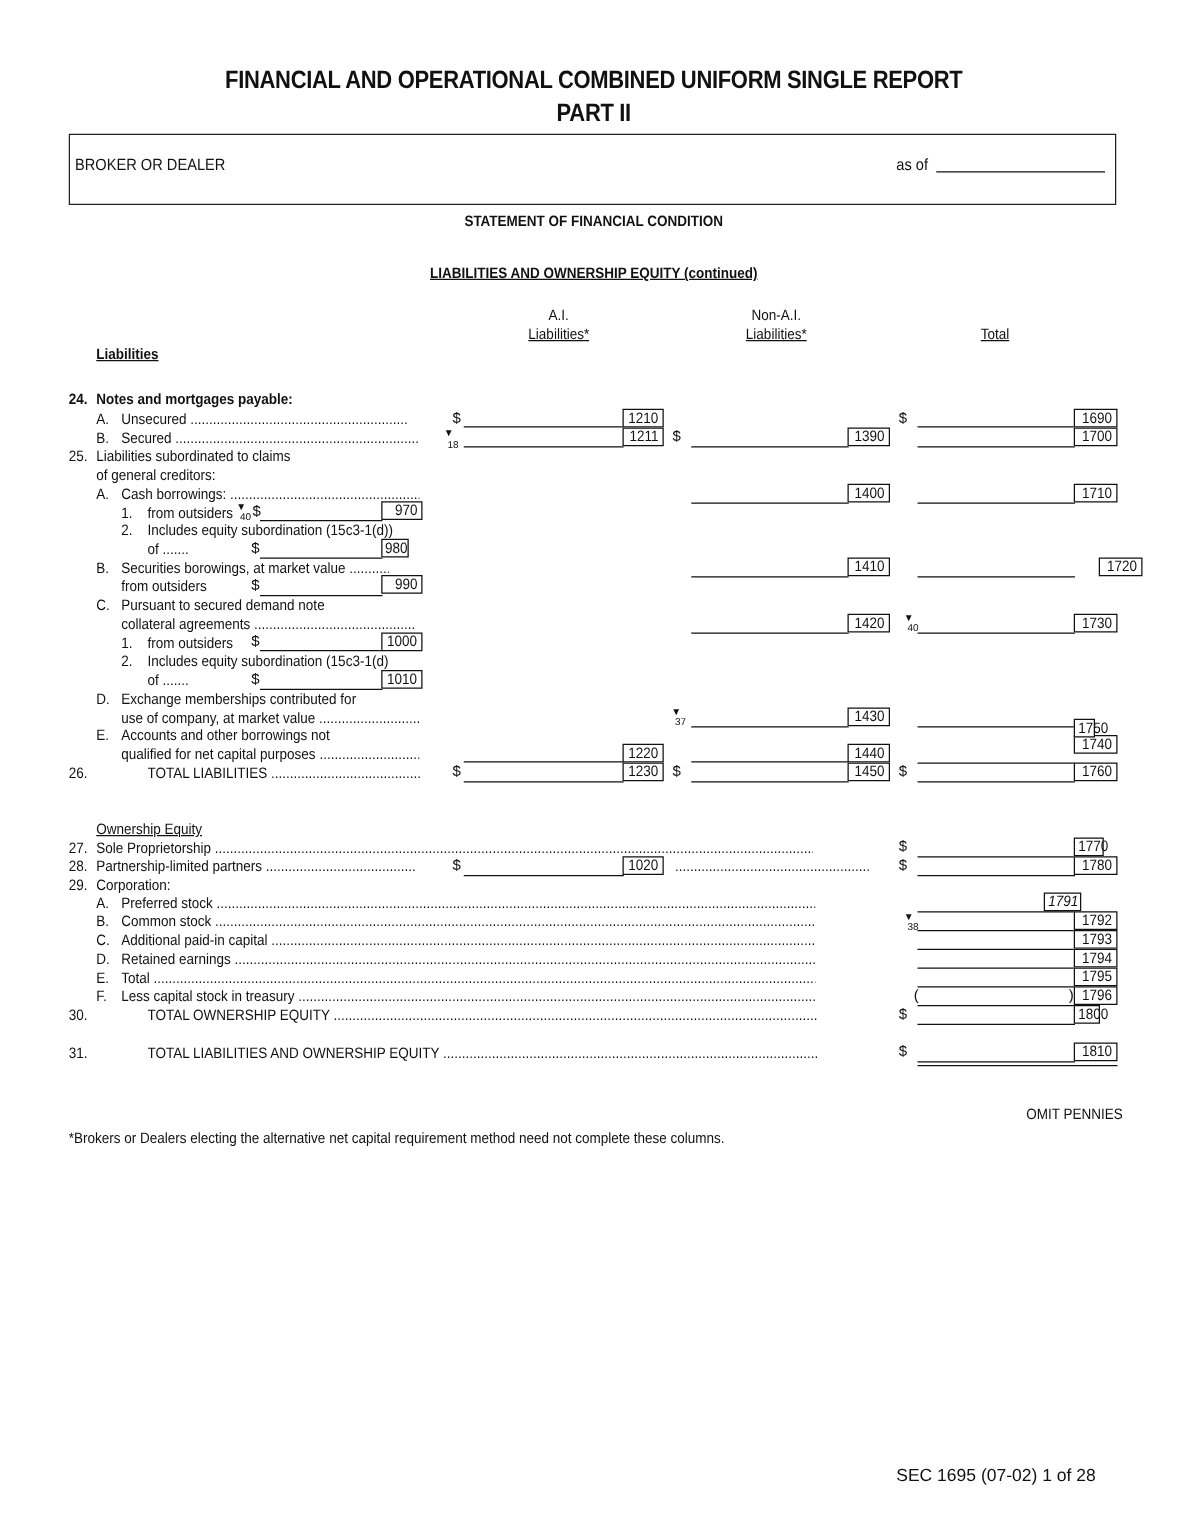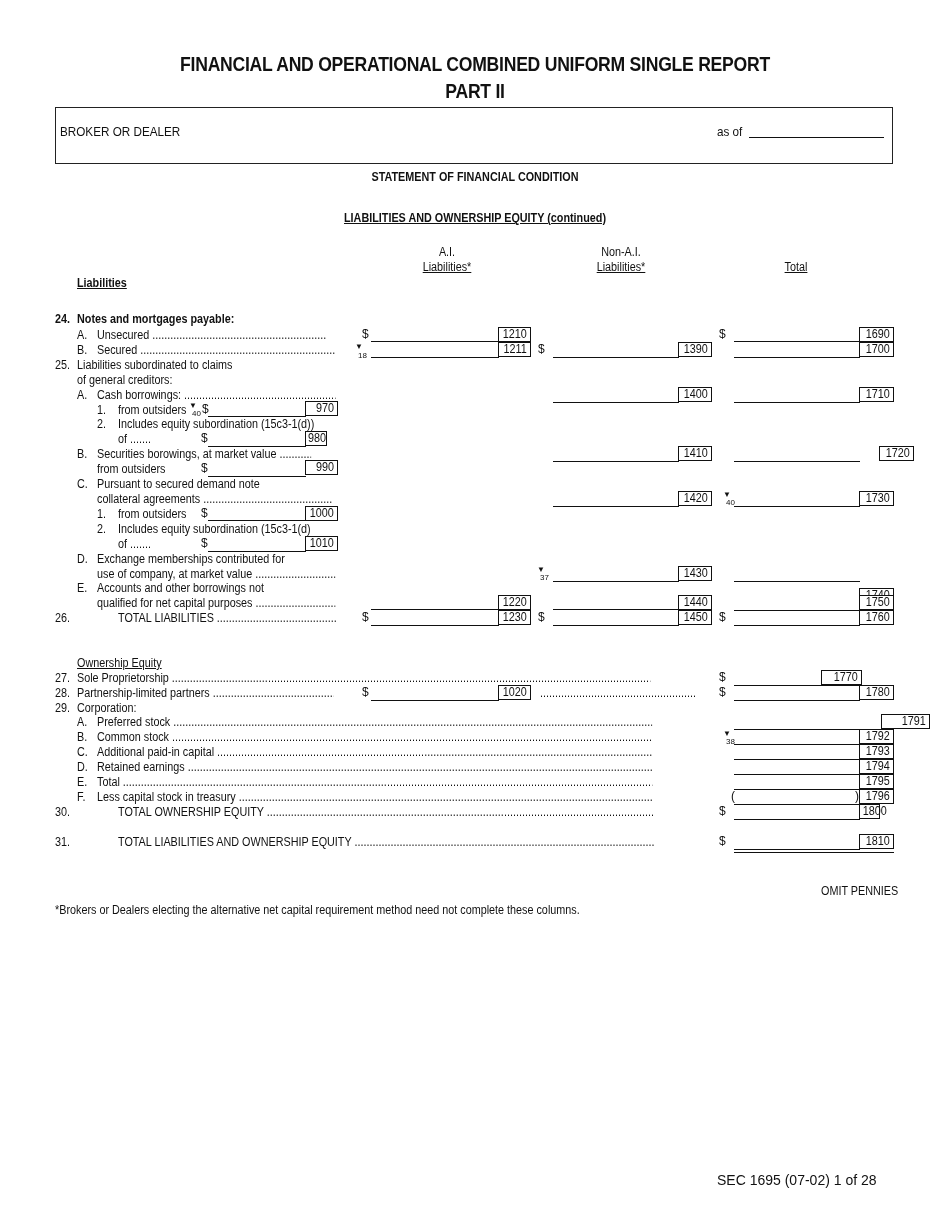--- a/index.html
+++ b/index.html
@@ -135,21 +135,21 @@
 <div class="line" style="left:553px;top:581px;width:126px;"></div>
 <div class="box" style="left:678px;top:566px;width:34px;"><span>1430</span></div>
 <div class="line" style="left:734px;top:581px;width:126px;"></div>
 <div class="box" style="left:859px;top:566px;width:35px;margin-top:22px;"><span>1740</span></div>
 
 <div class="abs t12" style="left:77px;top:581px;">E.</div>
 <div class="abs t12" style="left:97px;top:581px;">Accounts and other borrowings not</div>
 <div class="abs t12 dots" style="left:97px;top:596px;width:265px;"><span>qualified for net capital purposes</span> ..............................</div>
 <div class="box" style="left:498px;top:595px;width:33px;"><span>1220</span></div>
 <div class="box" style="left:678px;top:595px;width:34px;"><span>1440</span></div>
-<div class="box" style="left:859px;top:595px;width:35px;"><span>1750</span></div>
+<div class="box" style="left:859px;top:575px;width:17px;"><span>1750</span></div>
 <div class="line" style="left:371px;top:609px;width:128px;"></div>
 <div class="line" style="left:553px;top:609px;width:126px;"></div>
 <div class="line" style="left:734px;top:610px;width:126px;"></div>
 
 <div class="abs t12" style="left:55px;top:611px;">26.</div>
 <div class="abs t12 dots" style="left:118px;top:611px;width:244px;"><span>TOTAL LIABILITIES</span> ........................................</div>
 <div class="abs cur" style="left:362px;top:610px;">$</div>
 <div class="line" style="left:371px;top:625px;width:128px;"></div>
 <div class="box" style="left:498px;top:610px;width:33px;text-align:center;"><span>1230</span></div>
 <div class="abs cur" style="left:538px;top:610px;">$</div>
@@ -158,38 +158,38 @@
 <div class="abs cur" style="left:719px;top:610px;">$</div>
 <div class="line" style="left:734px;top:625px;width:126px;"></div>
 <div class="box" style="left:859px;top:610px;width:35px;"><span>1760</span></div>
 
 <div class="abs t12 u" style="left:77px;top:656px;">Ownership Equity</div>
 
 <div class="abs t12" style="left:55px;top:671px;">27.</div>
 <div class="abs t12 dots" style="left:77px;top:671px;width:637px;"><span>Sole Proprietorship</span> ...............................................................................................................................................................................................................................</div>
 <div class="abs cur" style="left:719px;top:670px;">$</div>
 <div class="line" style="left:734px;top:685px;width:126px;"></div>
-<div class="box" style="left:821px;top:670px;width:41px;"><span>1770</span></div>
+<div class="box" style="left:859px;top:670px;width:24px;"><span>1770</span></div>
 
 <div class="abs t12" style="left:55px;top:686px;">28.</div>
 <div class="abs t12 dots" style="left:77px;top:686px;width:285px;"><span>Partnership-limited partners</span> ...............................................</div>
 <div class="abs cur" style="left:362px;top:685px;">$</div>
 <div class="line" style="left:371px;top:700px;width:128px;"></div>
 <div class="box" style="left:498px;top:685px;width:33px;"><span>1020</span></div>
 <div class="abs t12 dots" style="left:540px;top:686px;width:174px;">..............................................................</div>
 <div class="abs cur" style="left:719px;top:685px;">$</div>
 <div class="line" style="left:734px;top:700px;width:126px;"></div>
 <div class="box" style="left:859px;top:685px;width:35px;"><span>1780</span></div>
 
 <div class="abs t12" style="left:55px;top:701px;">29.</div>
 <div class="abs t12" style="left:77px;top:701px;">Corporation:</div>
 
 <div class="abs t12" style="left:77px;top:715px;">A.</div>
 <div class="abs t12 dots" style="left:97px;top:715px;width:617px;"><span>Preferred stock</span> ...............................................................................................................................................................................................................................</div>
-<div class="box" style="left:881px;top:714px;width:49px;"><span>1791</span></div>
+<div class="box" style="left:835px;top:714px;width:30px;font-style:italic;"><span>1791</span></div>
 <div class="line" style="left:734px;top:729px;width:126px;"></div>
 
 <div class="abs t12" style="left:77px;top:730px;">B.</div>
 <div class="abs t12 dots" style="left:97px;top:730px;width:617px;"><span>Common stock</span> ...............................................................................................................................................................................................................................</div>
 <div class="abs tri" style="left:723px;top:729px;">▼</div>
 <div class="abs tri" style="left:726px;top:737px;">38</div>
 <div class="box" style="left:859px;top:729px;width:35px;"><span>1792</span></div>
 <div class="line" style="left:734px;top:744px;width:126px;"></div>
 
 <div class="abs t12" style="left:77px;top:745px;">C.</div>

